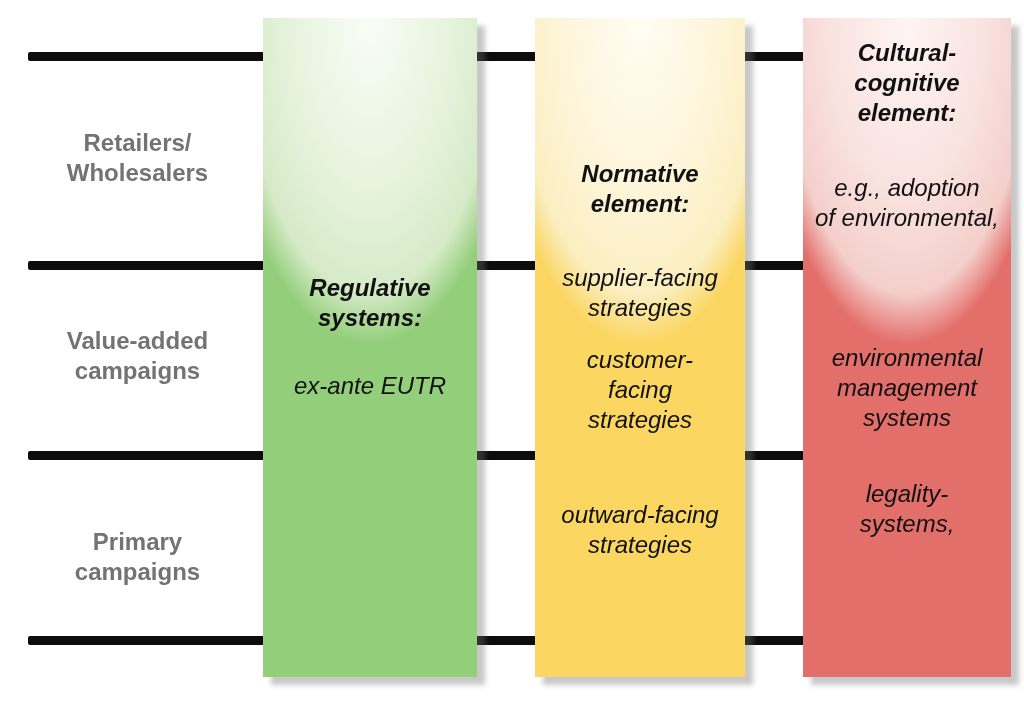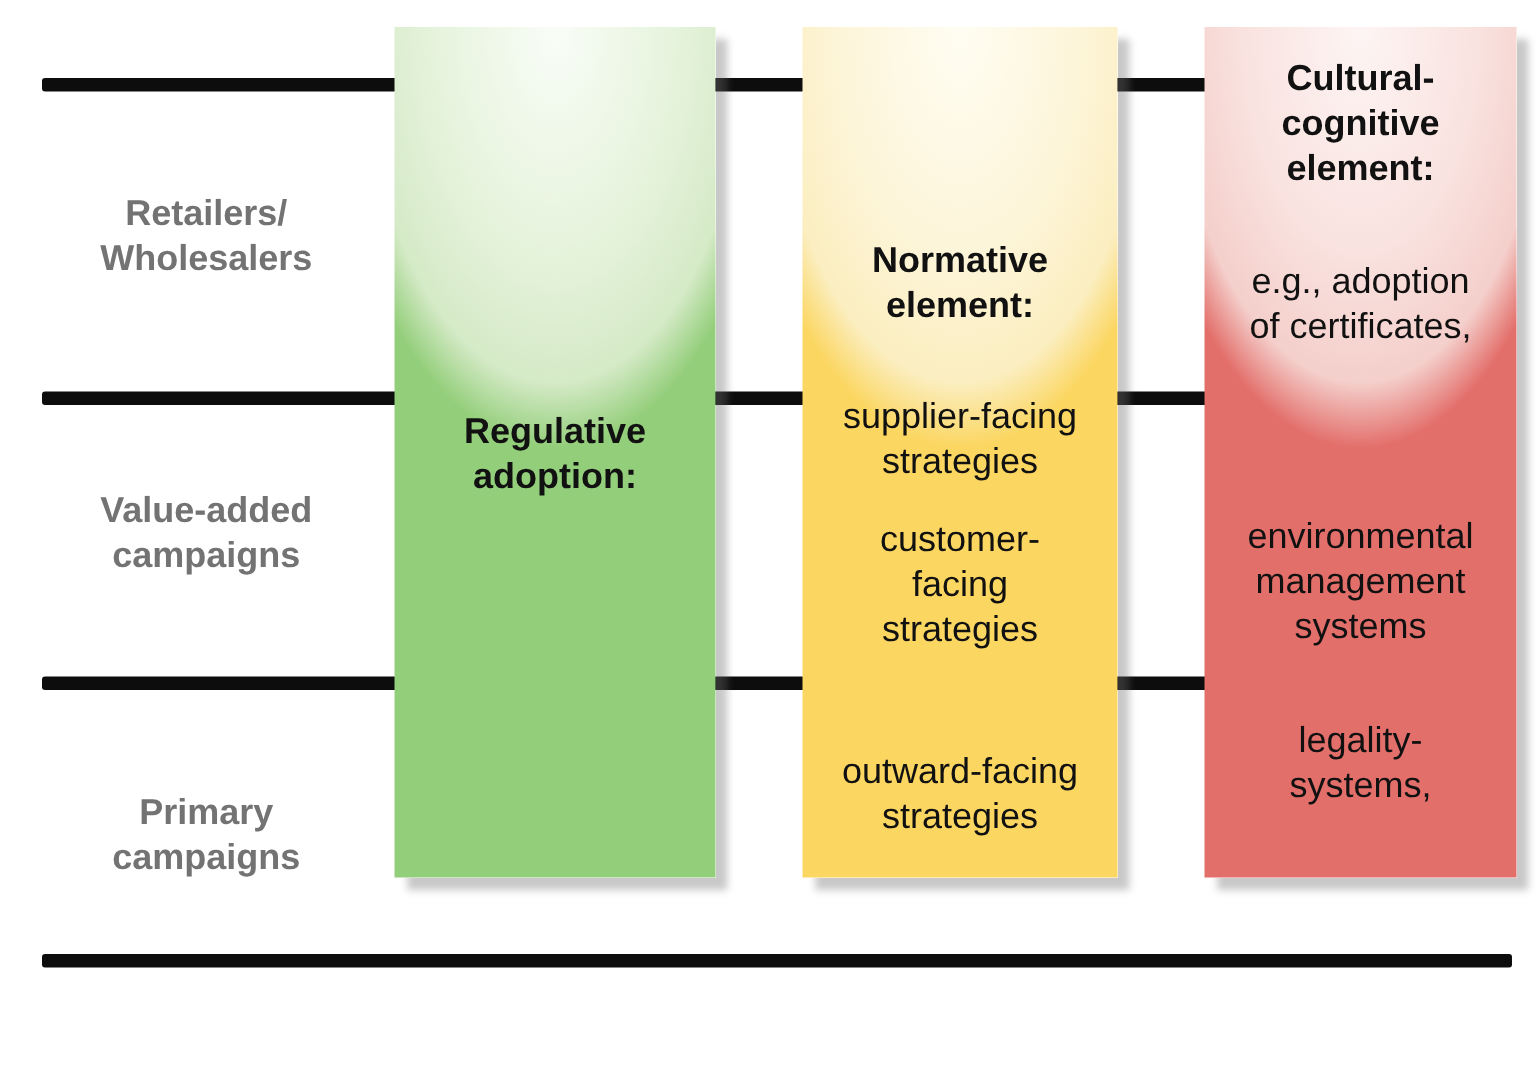--- a/index.html
+++ b/index.html
@@ -35,23 +35,24 @@
     line-height: 30px;
     font-weight: 700;
     color: #737373;
     white-space: pre-line;
     z-index: 1;
   }
   
   .pillar {
     position: absolute;
     top: 18px;
-    height: 567px;
+    height: 659px;
     z-index: 2;
     box-shadow: 8px 8px 5px rgba(110,110,110,0.38);
+    font-style: italic;
   }
   .pillar-green  { left: 263px; width: 214px; }
   .pillar-yellow { left: 535px; width: 210px; }
   .pillar-red    { left: 803px; width: 208px; }
   .pillar-heading, .pillar-item {
     position: absolute;
     left: 0;
     width: 100%;
     margin: 0;
     text-align: center;
@@ -75,41 +76,42 @@
 
   <div class="row-label" style="top:128px">Retailers/
 Wholesalers</div>
   <div class="row-label" style="top:326px">Value-added
 campaigns</div>
   <div class="row-label" style="top:527px">Primary
 campaigns</div>
 
   <section class="pillar pillar-green" style="background: radial-gradient(73% 51% at 50% 0%, rgb(249, 253, 247) 0%, rgb(230, 243, 220) 52%, rgb(213, 234, 199) 82%, rgb(147, 206, 122) 97%);">
     <h2 class="pillar-heading" style="top:255px">Regulative
-adoption:</h2>
+systems:</h2>
+    <div class="pillar-item" style="top:353px">ex-ante EUTR</div>
   </section>
 
   <section class="pillar pillar-yellow" style="background: radial-gradient(73% 51% at 50% 0%, rgb(255, 253, 243) 0%, rgb(253, 245, 217) 52%, rgb(251, 238, 192) 82%, rgb(251, 214, 97) 97%);">
     <h2 class="pillar-heading" style="top:141px">Normative
 element:</h2>
     <div class="pillar-item" style="top:245px">supplier-facing
 strategies</div>
     <div class="pillar-item" style="top:327px">customer-
 facing
 strategies</div>
     <div class="pillar-item" style="top:482px">outward-facing
 strategies</div>
   </section>
 
   <section class="pillar pillar-red" style="background: radial-gradient(73% 51% at 50% 0%, rgb(253, 245, 244) 0%, rgb(249, 226, 223) 52%, rgb(244, 207, 203) 82%, rgb(227, 111, 107) 97%);">
     <h2 class="pillar-heading" style="top:20px">Cultural-
 cognitive
 element:</h2>
     <div class="pillar-item" style="top:155px">e.g., adoption
-of certificates,</div>
+of environmental,</div>
     <div class="pillar-item" style="top:461px">legality-
 systems,</div>
     <div class="pillar-item" style="top:325px">environmental
 management
 systems</div>
   </section>
 
 </div>
 
 </body></html>

